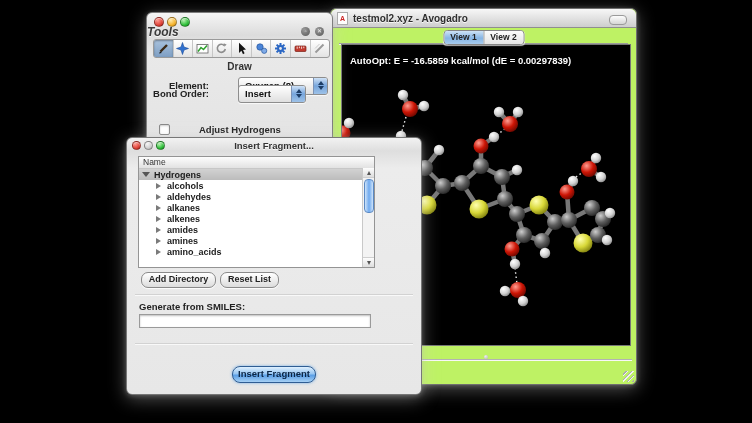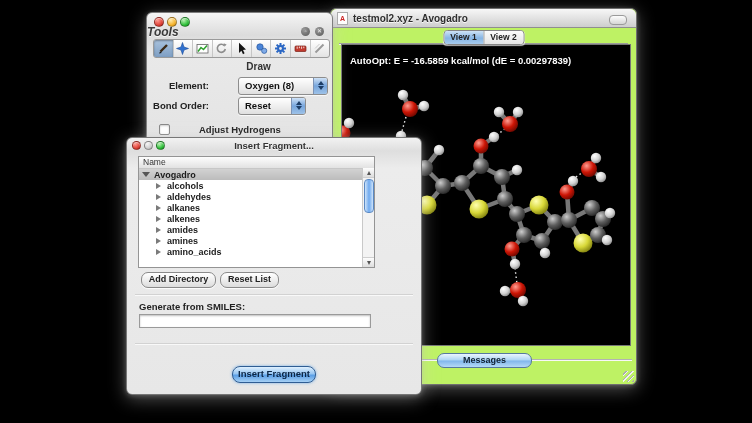--- a/index.html
+++ b/index.html
@@ -32,21 +32,21 @@
     background:radial-gradient(circle at 35% 30%,#9a9a9a,#565656);color:#eee;
     font-size:6px;line-height:9px;text-align:center;}
   #toolbar{
     position:absolute;left:6px;top:26px;width:175px;height:17px;
     background:linear-gradient(#ffffff,#e3e3e3);
     border:1px solid #9a9a9a;border-radius:3px;display:flex;align-items:stretch;
   }
   .toolbtn{flex:1;display:flex;align-items:center;justify-content:center;border-right:1px solid #c6c6c6;}
   .toolbtn:last-child{border-right:none;}
   .toolbtn.active{background:linear-gradient(#a9c2dd,#7e9fc4);border-radius:2px 0 0 2px;box-shadow:inset 0 1px 2px rgba(0,0,0,.35);}
-  .draw-label{position:absolute;left:0;top:48px;width:100%;text-align:center;font-size:10px;font-weight:bold;color:#333;padding-left:19px;}
+  .draw-label{position:absolute;left:0;top:48px;width:100%;text-align:center;font-size:10px;font-weight:bold;color:#333;}
   .form-row{position:absolute;left:0;width:100%;height:17px;display:flex;align-items:center;gap:24px;}
   .form-label{width:62px;text-align:right;font-size:9.5px;font-weight:bold;color:#222;padding-right:5px;}
   .popup{
     height:16px;border:1px solid #8d8d8d;border-radius:3px;background:linear-gradient(#ffffff,#dfdfdf);
     display:flex;align-items:center;box-shadow:0 1px 1px rgba(255,255,255,.8);
   }
   .popup .val{flex:1;font-size:9.5px;font-weight:bold;color:#111;padding:0 4px 0 6px;white-space:nowrap;}
   .stepper{width:13px;height:100%;border-left:1px solid #7d93b5;border-radius:0 2px 2px 0;
     background:linear-gradient(#cfe2f7,#76a5dc 50%,#9ec2e8);display:flex;flex-direction:column;align-items:center;justify-content:center;gap:1px;}
   .arr-up{width:0;height:0;border-left:3px solid transparent;border-right:3px solid transparent;border-bottom:4px solid #1d3d66;}
@@ -277,21 +277,20 @@
           <circle cx="254" cy="113" r="5.2" fill="url(#gH)"></circle>
         <circle cx="259" cy="132" r="5.2" fill="url(#gH)"></circle>
           <circle cx="7" cy="78" r="5.2" fill="url(#gH)"></circle>
       </g>
     </svg>
     <div id="overlay-text">AutoOpt: E = -16.5859 kcal/mol (dE = 0.00297839)</div>
   </div>
 
   <div id="splitter-dimple"></div>
   <div id="bottom-groove"></div>
-  <div id="messages-btn">Messages</div>
   <div id="resize-grip"></div>
 </div>
 
 <div class="win halo" id="tools-window">
   <div class="lightbar">
     <span class="tl red"></span>
     <span class="tl yellow"></span>
     <span class="tl green"></span>
   </div>
   <div class="tools-titlebar">
@@ -372,24 +371,24 @@
     <div class="form-label">Element:</div>
     <div class="popup" style="width:88px;">
       <div class="val">Oxygen (8)</div>
       <div class="stepper">
           <span class="arr-up"></span>
           <span class="arr-dn"></span>
         </div>
     </div>
   </div>
 
-  <div class="form-row" style="top:84px;">
+  <div class="form-row" style="top:72px;">
     <div class="form-label">Bond Order:</div>
     <div class="popup" style="width:66px;">
-      <div class="val">Reset</div>
+      <div class="val">Insert</div>
       <div class="stepper">
           <span class="arr-up"></span>
           <span class="arr-dn"></span>
         </div>
     </div>
   </div>
 
   <div class="form-row" style="top:108px;padding-left:12px;">
     <div class="checkbox"></div>
     <div class="cb-label">Adjust Hydrogens</div>
@@ -403,21 +402,21 @@
       <span class="tl grey"></span>
       <span class="tl green"></span>
     </div>
     <div id="dialog-title">Insert Fragment...</div>
   </div>
 
   <div id="fragment-list">
     <div id="list-header">Name</div>
     <div class="tree-row selected">
       <span class="tri-down"></span>
-      <span>Avogadro</span>
+      <span>Hydrogens</span>
     </div>
     <div class="tree-row">
         <span class="tri-right"></span>
         <span>alcohols</span>
       </div>
     <div class="tree-row">
         <span class="tri-right"></span>
         <span>aldehydes</span>
       </div>
     <div class="tree-row">

